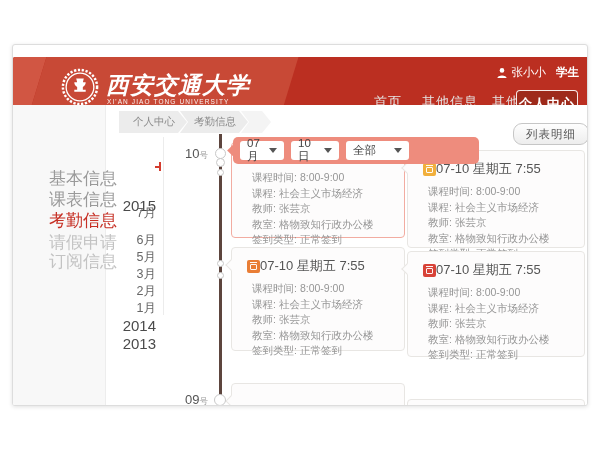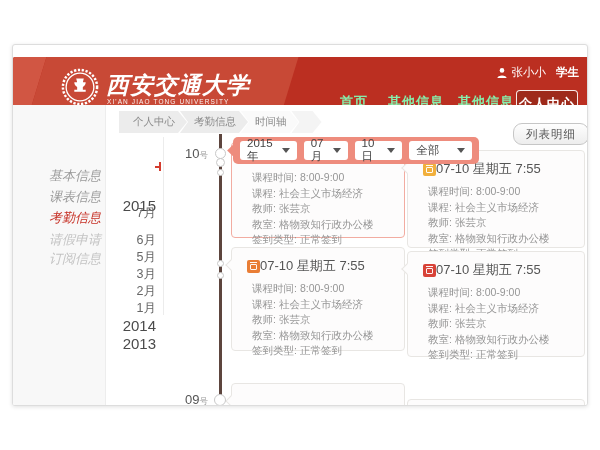--- a/index.html
+++ b/index.html
@@ -22,33 +22,33 @@
   .uni-cn { position:absolute; left:93px; top:13px; color:#fff; font-size:23px;
             font-family:"DejaVu Serif","Liberation Serif",serif;
             font-style:italic; font-weight:bold; letter-spacing:1px; white-space:nowrap; }
   .uni-en { position:absolute; left:94px; top:41px; color:rgba(255,255,255,.92);
             font-size:6.5px; letter-spacing:1.1px; white-space:nowrap; }
   .app-title { position:absolute; left:224px; top:17px; color:#fff; font-size:19px;
                font-weight:bold; letter-spacing:3px; white-space:nowrap; }
   .user { position:absolute; right:10px; top:8px; color:#fff; font-size:11.5px;
           display:flex; align-items:center; gap:4px; }
   .user b { font-weight:bold; margin-left:6px; }
-  .nav-link { position:absolute; bottom:6px; color:#86efac; font-size:13px;
-              font-weight:700; letter-spacing:1px; cursor:pointer; white-space:nowrap; }
+  .nav-link { position:absolute; bottom:6px; color:#e5e5e5; font-size:13px;
+              font-weight:400; letter-spacing:1px; cursor:pointer; white-space:nowrap;margin-left:34px; }
   .nav-tab { position:absolute; bottom:0; left:503px; width:62px; height:27px;
              background:#9e2a1b; border:1px solid rgba(255,255,255,.9); border-bottom:none;
              border-radius:4px 4px 0 0; color:#fff; font-size:13px; font-weight:600;
              letter-spacing:1px; display:flex; align-items:center; justify-content:center;
              cursor:pointer; }
 
   
   .body { position:absolute; left:0; top:60px; width:576px; height:302px; background:#fff; }
   .sidebar { position:absolute; left:0; top:0; width:93px; height:302px;
              background:#f8f8f8; border-right:1px solid #ededed; }
-  .side-item { position:absolute; left:36px; font-size:13px; white-space:nowrap; cursor:pointer;font-style:italic; }
+  .side-item { position:absolute; left:36px; font-size:17px; white-space:nowrap; cursor:pointer; }
   .side-item.normal { color:#9a9a9a; }
   .side-item.active { color:#c62f24; }
   .side-item.disabled { color:#c3c3c3; }
 
   
   .crumbs { position:absolute; left:106px; top:6px; height:22px; display:flex; }
   .crumb { height:22px; display:flex; align-items:center; justify-content:center;
            font-size:10.5px; color:#8a8a8a; background:#ececec; padding:0 12px 0 14px;
            margin-right:-7px; cursor:pointer;
            clip-path:polygon(0 0, calc(100% - 9px) 0, 100% 50%, calc(100% - 9px) 100%, 0 100%, 8px 50%);
@@ -145,21 +145,20 @@
         <div class="side-item normal" style="top:62px">基本信息</div>
         <div class="side-item normal" style="top:83px">课表信息</div>
         <div class="side-item active" style="top:104px">考勤信息</div>
         <div class="side-item disabled" style="top:126px">请假申请</div>
         <div class="side-item disabled" style="top:145px">订阅信息</div>
       </div>
 
       <div class="crumbs">
         <div class="crumb first">个人中心</div>
         <div class="crumb">考勤信息</div>
-        <div class="crumb last">时间轴</div>
         <div class="crumb empty"></div>
       </div>
 
       <span class="rail-item year" style="top:92px">2015</span>
       <span class="rail-item" style="top:100px">7月</span>
       <span class="rail-item" style="top:127px">6月</span>
       <span class="rail-item" style="top:144px">5月</span>
       <span class="rail-item" style="top:161px">3月</span>
       <span class="rail-item" style="top:178px">2月</span>
       <span class="rail-item" style="top:195px">1月</span>
@@ -240,24 +239,20 @@
       </div>
 
       <div class="card" style="left:218px;top:278px;width:174px;height:80px">
         <span class="tail"></span>
       </div>
 
       <div class="card" style="left:394px;top:294px;width:178px;height:40px"></div>
 
       <div class="filterbar">
         <span class="filter-tail"></span>
-        <div class="dd" style="width:57px">
-          <span>2015年</span>
-            <span class="caret"></span>
-        </div>
         <div class="dd" style="width:44px">
           <span>07月</span>
             <span class="caret"></span>
         </div>
         <div class="dd" style="width:48px">
           <span>10日</span>
             <span class="caret"></span>
         </div>
         <div class="dd" style="width:63px">
           <span>全部</span>

